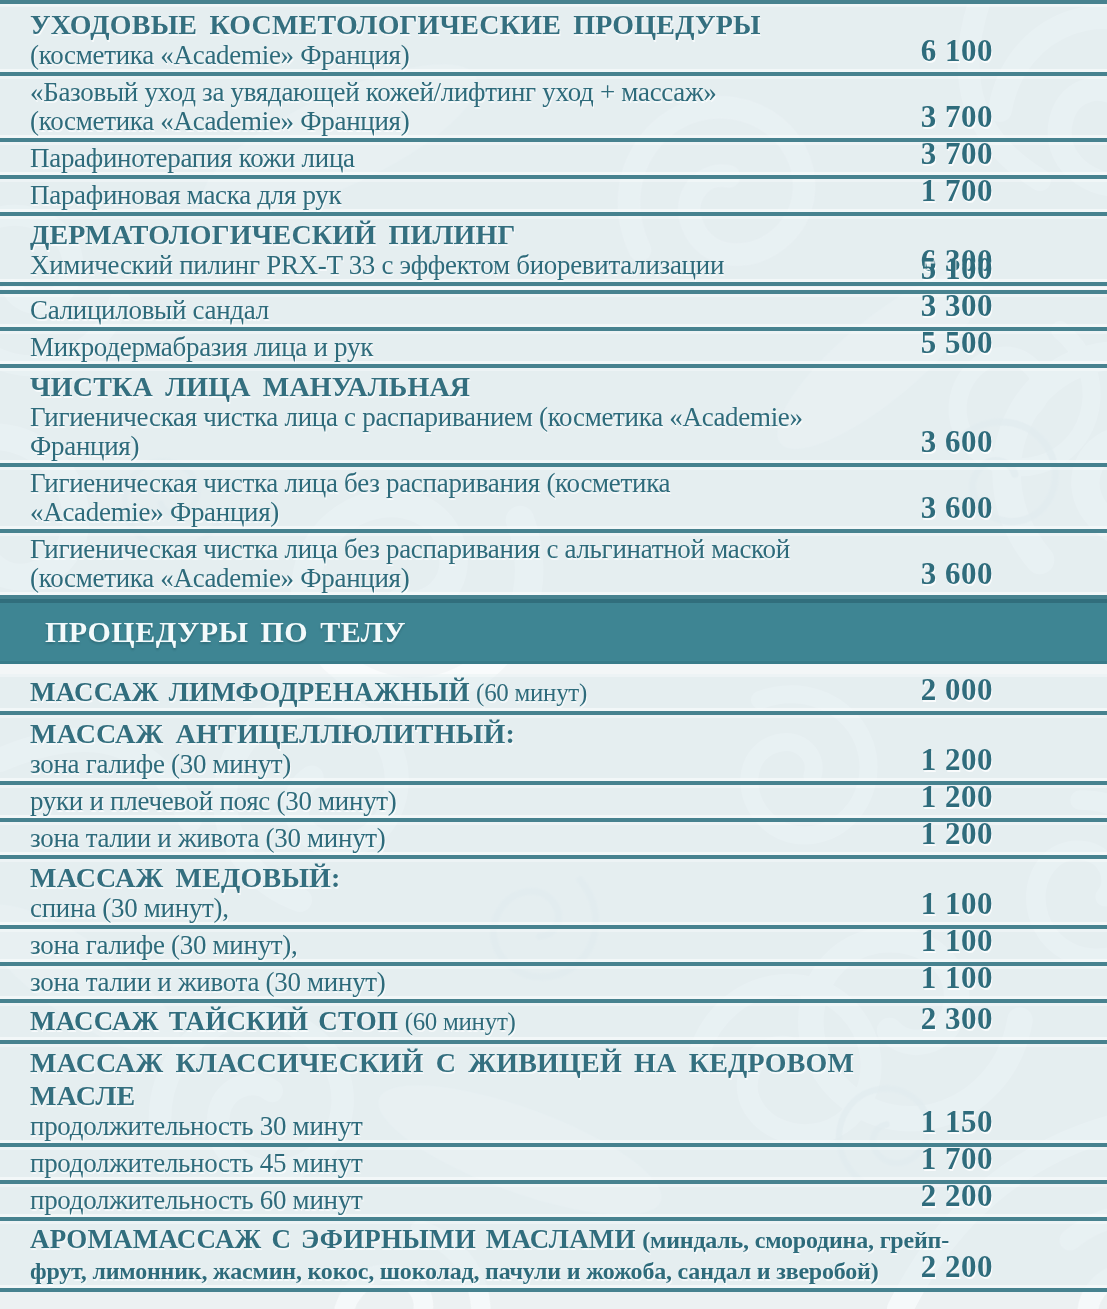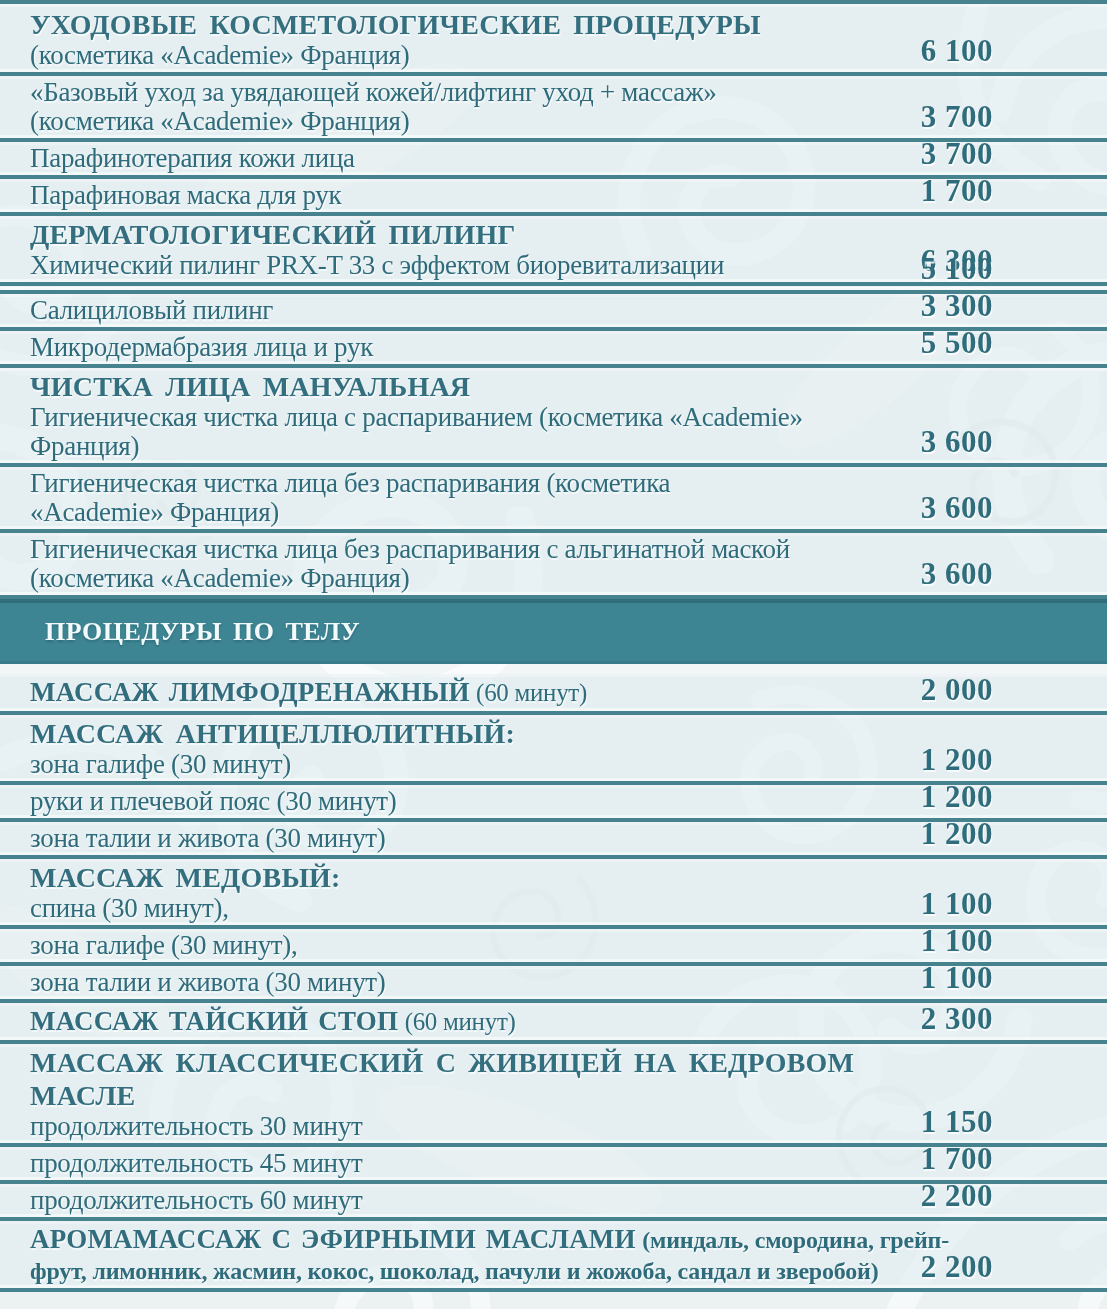--- a/index.html
+++ b/index.html
@@ -37,21 +37,21 @@
     font-weight:700;font-size:31px;letter-spacing:0.5px;
     color:#2f6c7c;text-shadow:1px 2px 0 rgba(255,255,255,.8);
   }
   .banner{
     height:65px;display:flex;align-items:center;
     padding-left:45px;box-sizing:border-box;
     background:#3e8593;
     box-shadow:inset 0 4px 0 rgba(25,70,82,.35), inset 0 -3px 0 rgba(25,70,82,.15);
   }
   .banner-label{
-    color:#f3fafb;font-weight:700;font-size:26px;
+    color:#f3fafb;font-weight:700;font-size:30px;
     letter-spacing:0.5px;word-spacing:4px;
     text-shadow:0 2px 2px rgba(20,60,70,.3);
   }
   .banner-gap{height:10px;background:rgba(255,255,255,.4);}
   .footer-space{flex:1;}
 </style>
 </head>
 <body>
 
 <div class="page">
@@ -125,21 +125,21 @@
       <div class="line sec-header">ДЕРМАТОЛОГИЧЕСКИЙ ПИЛИНГ</div>
       <div class="line">Химический пилинг PRX-T 33 с эффектом биоревитализации</div>
       <div class="price">6 300</div>
     </div>
 
     <div class="row">
       <div class="price">5 100</div>
     </div>
 
     <div class="row">
-      <div class="line">Салициловый пилинг</div>
+      <div class="line">Салициловый сандал</div>
       <div class="price">3 300</div>
     </div>
 
     <div class="row">
       <div class="line">Микродермабразия лица и рук</div>
       <div class="price">5 500</div>
     </div>
 
     <div class="row">
       <div class="line sec-header">ЧИСТКА ЛИЦА МАНУАЛЬНАЯ</div>

